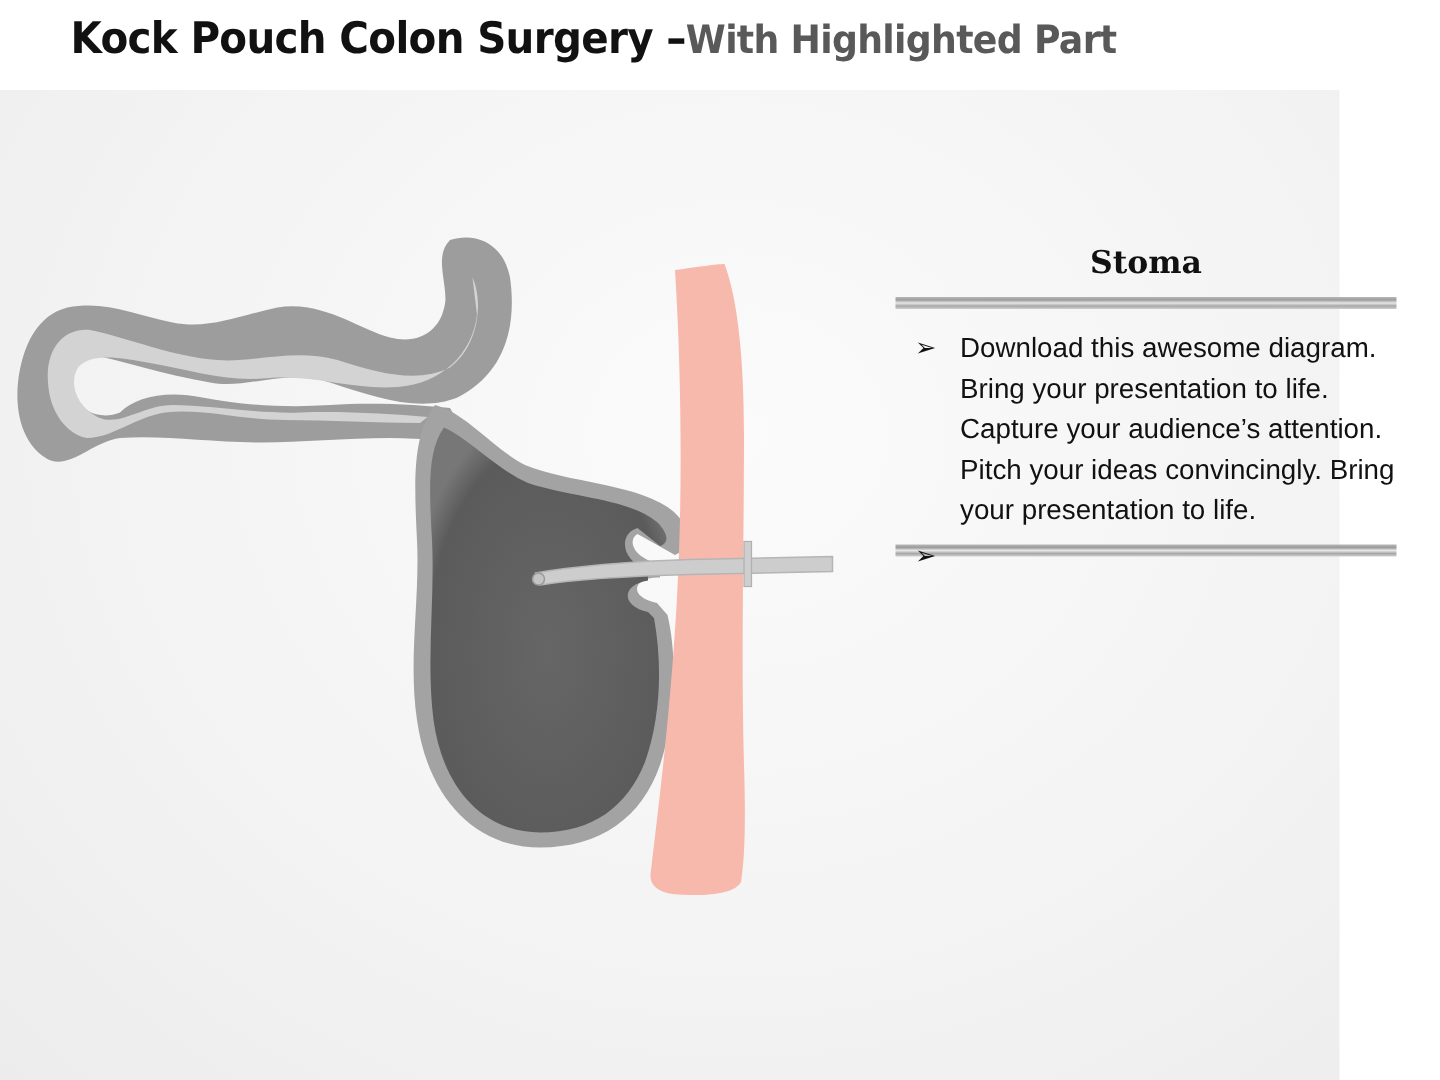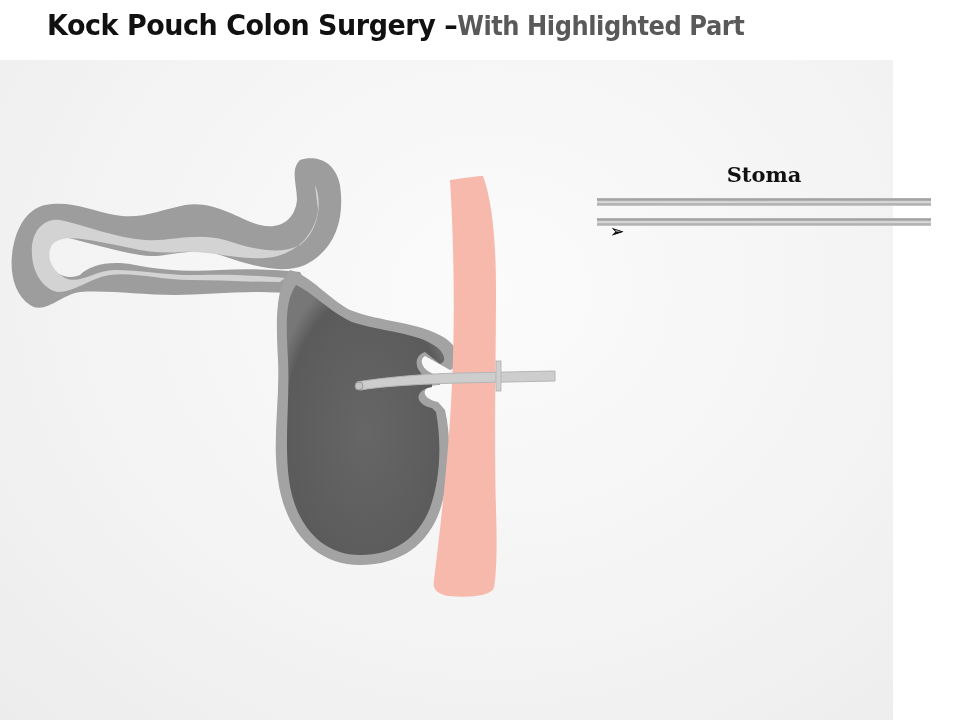--- a/index.html
+++ b/index.html
@@ -55,20 +55,21 @@
       <rect x="496" y="301" width="5" height="30" fill="#cfcfcf" stroke="#b0b0b0" stroke-width="0.8"></rect>
     </g>
   </svg>
 
   <div class="panel">
     <div class="panel-title">Stoma</div>
     <div class="rule"></div>
     <ul class="bullets">
       <li>
         <span class="arrow">➢</span>
+        <span>Download this awesome diagram. Bring your presentation to life. Capture your audience’s attention. Pitch your ideas convincingly. Bring your presentation to life.</span>
       </li>
       <li>
         <span class="arrow">➢</span>
       </li>
     </ul>
     <div class="rule bottom"></div>
   </div>
 </div>
 
 </body></html>

